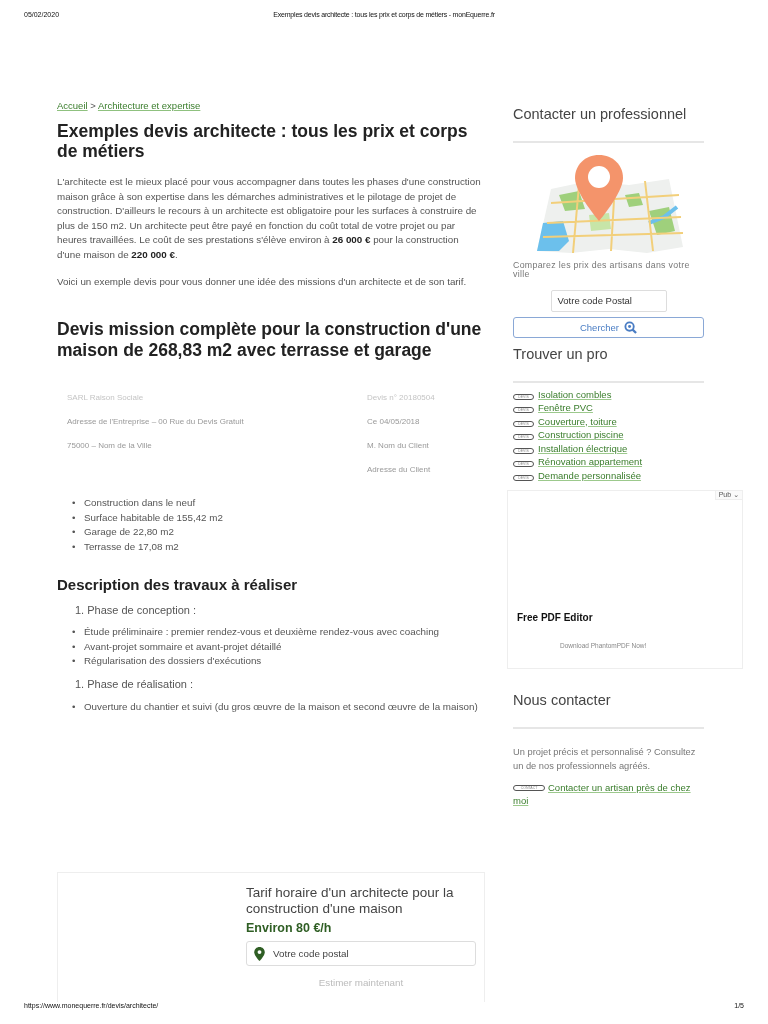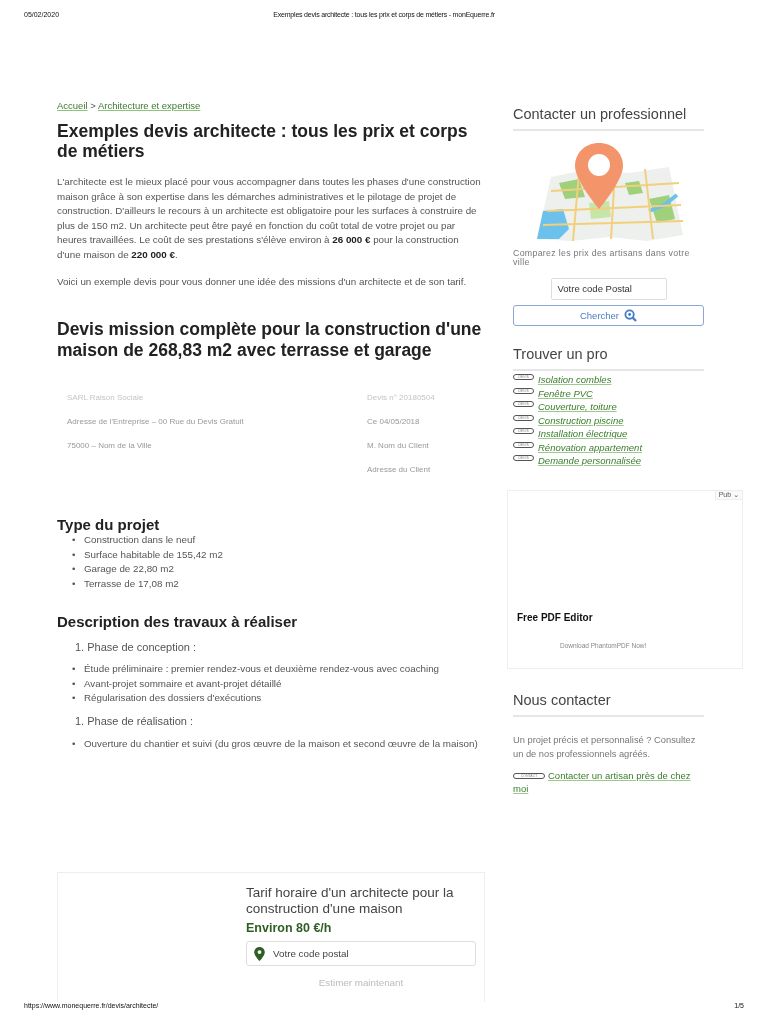--- a/index.html
+++ b/index.html
@@ -36,29 +36,29 @@
   .tarif-box { position: absolute; left: 57px; top: 872px; width: 428px; height: 130px; border: 1px solid #eee; border-bottom: none; }
   .tarif-content { position: absolute; left: 188px; top: 12px; width: 230px; }
   .tarif-title { font-size: 13.5px; color: #444; line-height: 16px; }
   .tarif-price { font-size: 12.5px; color: #2f5e24; font-weight: 700; margin-top: 4px; }
   .tarif-input { margin-top: 6px; height: 25px; border: 1px solid #ddd; border-radius: 3px; display: flex; align-items: center; padding-left: 7px; font-size: 9.8px; color: #444; }
   .tarif-input .pin { width: 11px; height: 14px; margin-right: 8px; }
   .tarif-btn { text-align: center; font-size: 9.8px; color: #bbb; margin-top: 11px; }
 
   
   .side { position: absolute; left: 513px; width: 191px; }
-  .side-h { font-size: 14.5px; color: #444; padding-bottom: 7px; border-bottom: 2px solid #e6e6e6; }
+  .side-h { font-size: 14.5px; color: #444; padding-bottom: 19px; border-bottom: 2px solid #e6e6e6; }
   .map { width: 160px; height: 104px; margin: 8px auto 0; display: block; }
   .side-text { font-size: 8.8px; color: #777; line-height: 9px; letter-spacing: 0.3px; }
   .cp-input { display: block; margin: 11px auto 0; width: 116px; height: 22px; border: 1px solid #ddd; border-radius: 2px; font-size: 9.5px; color: #333; padding-left: 6px; line-height: 20px; }
   .search-btn { margin-top: 5px; width: 191px; height: 21px; border: 1px solid #8aa8d6; border-radius: 3px; display: flex; align-items: center; justify-content: center; font-size: 9.5px; color: #4a7dc4; }
   .search-btn svg { margin-left: 5px; }
 
   .pro-list { margin-top: 3px; }
-  .pro-item { display: flex; align-items: flex-start; height: 13.5px; font-size: 9.5px; font-style: italic; }
+  .pro-item { display: flex; align-items: flex-end; height: 13.5px; font-size: 9.5px; }
   .badge { display: inline-block; border: 1px solid #555; border-radius: 3px; font-size: 3.5px; color: #888; padding: 0 2px; height: 6px; line-height: 5px; margin-right: 4px; width: 21px; text-align: center; }
   .pro-item a, .contact-link { color: #3a7d2c; text-decoration: underline; text-decoration-color: #9cc98c; }
 
   .ad { position: absolute; left: 507px; top: 490px; width: 236px; height: 179px; border: 1px solid #eee; }
   .ad-pub { position: absolute; right: 0; top: 0; font-size: 7px; color: #555; border-left: 1px solid #eee; border-bottom: 1px solid #eee; padding: 0 3px; background: #fafafa; }
   .ad-title { position: absolute; left: 9px; top: 121px; font-size: 10px; font-weight: 700; color: #111; }
   .ad-sub { position: absolute; left: 52px; top: 151px; font-size: 6.5px; color: #888; }
 
   .contact-text { font-size: 9.3px; color: #777; line-height: 14px; margin-top: 16px; }
   .contact-row { font-size: 9.5px; margin-top: 8px; line-height: 13px; }
@@ -88,21 +88,20 @@
   <div class="devis-head">
     <span style="left:10px;top:7px;color:#c4c4c4">SARL Raison Sociale</span>
     <span style="left:10px;top:31px">Adresse de l'Entreprise – 00 Rue du Devis Gratuit</span>
     <span style="left:10px;top:55px">75000 – Nom de la Ville</span>
     <span style="left:310px;top:7px;color:#c4c4c4">Devis n° 20180504</span>
     <span style="left:310px;top:31px">Ce 04/05/2018</span>
     <span style="left:310px;top:55px">M. Nom du Client</span>
     <span style="left:310px;top:79px">Adresse du Client</span>
   </div>
 
-  <h3 class="h3">Type du projet</h3>
   <ul class="bul">
     <li>Construction dans le neuf</li>
     <li>Surface habitable de 155,42 m2</li>
     <li>Garage de 22,80 m2</li>
     <li>Terrasse de 17,08 m2</li>
   </ul>
 
   <h3 class="h3" style="margin-top:22px">Description des travaux à réaliser</h3>
   <div class="phase" style="margin-top:10px">1. Phase de conception :</div>
   <ul class="bul" style="margin-top:8px">

